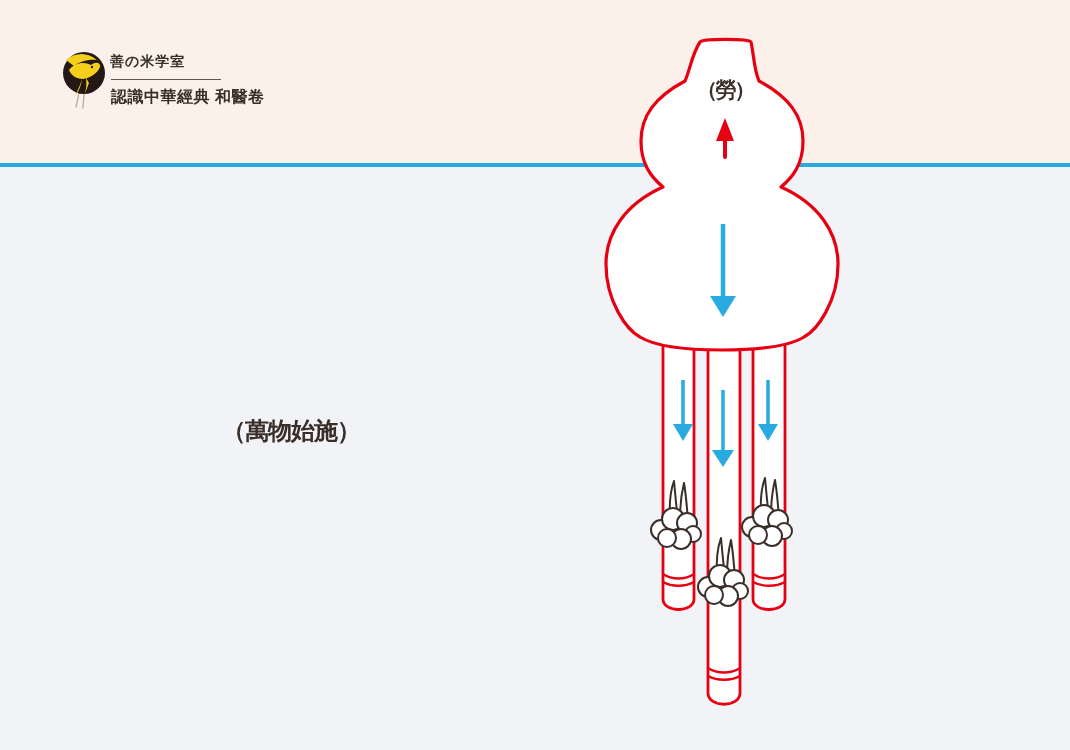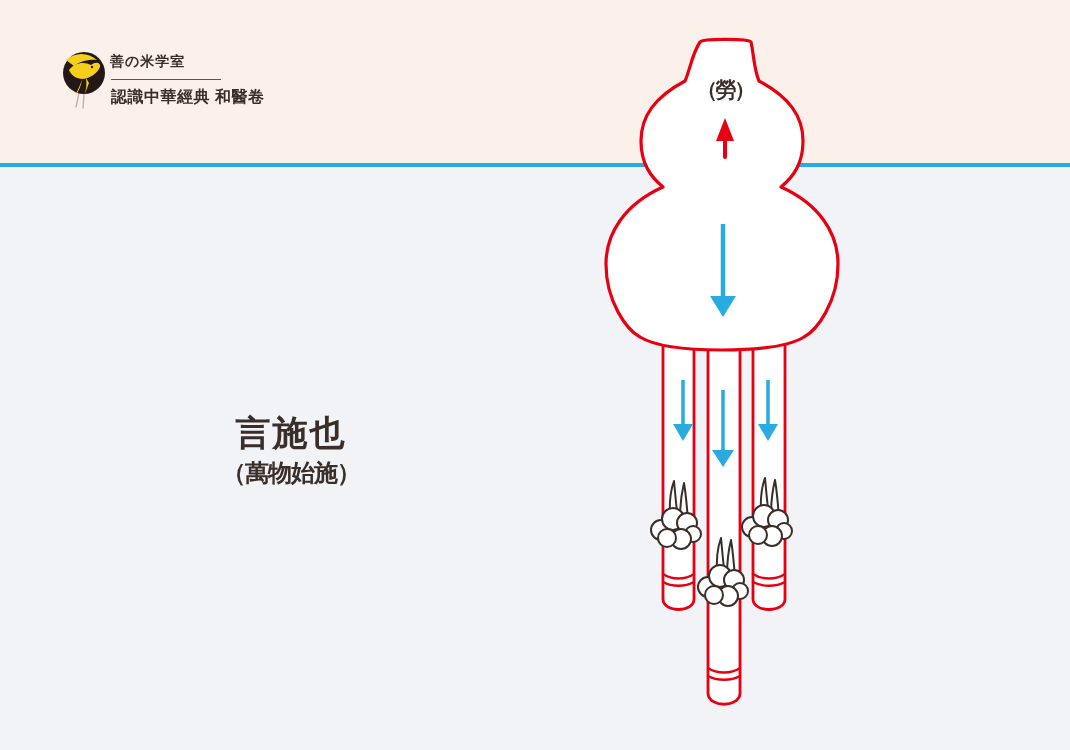--- a/index.html
+++ b/index.html
@@ -152,17 +152,16 @@
     </g>
   </svg>
 
   <div class="logo-title">善の米学室</div>
   <div class="logo-rule"></div>
   <div class="logo-subtitle">認識中華經典 和醫卷</div>
 
   <div class="gourd-label">（勞）</div>
 
   <div class="caption">
-    <div class="caption-title">言施也</div>
     <div class="caption-sub">（萬物始施）</div>
   </div>
 
 </div>
 
 </body></html>

